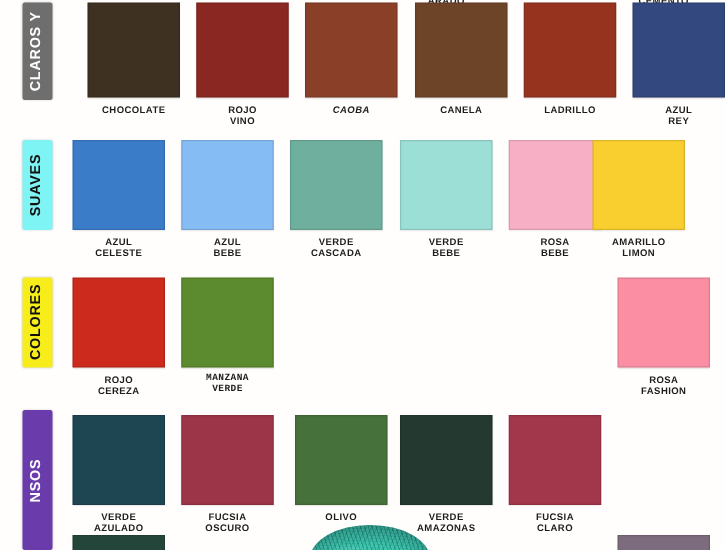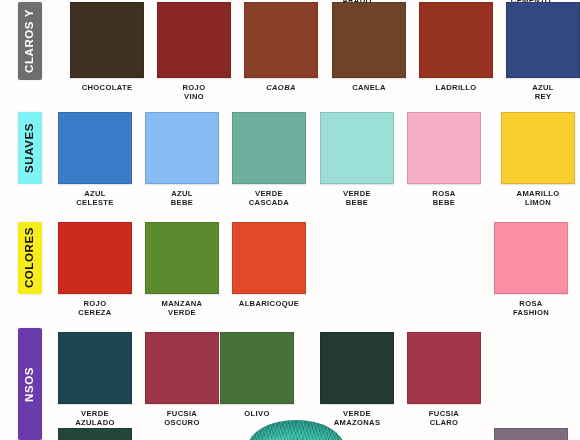--- a/index.html
+++ b/index.html
@@ -178,59 +178,55 @@
         <div class="cell" style="left: 320px;">
           <div class="chip" style="height: 72px; background: rgb(155, 223, 214);"></div>
           <div class="cap">VERDE
 BEBE</div>
         </div>
         <div class="cell" style="left: 407px;">
           <div class="chip" style="height: 72px; background: rgb(247, 175, 198);"></div>
           <div class="cap">ROSA
 BEBE</div>
         </div>
-        <div class="cell" style="left: 474px; margin-left: 27px;">
+        <div class="cell" style="left: 474px;">
           <div class="chip" style="height: 72px; background: rgb(248, 207, 46);"></div>
           <div class="cap">AMARILLO
 LIMON</div>
         </div>
       </div>
       <div class="row" style="top: 222px; height: 96px;">
         <div class="cell" style="left: 58px;">
           <div class="chip" style="height: 72px; background: rgb(204, 42, 28);"></div>
           <div class="cap">ROJO
 CEREZA</div>
         </div>
-        <div class="cell" style="left: 145px;">
+        <div class="cell" style="left: 145px; font-family: Liberation Mono, monospace;">
           <div class="chip" style="height: 72px; background: rgb(92, 138, 46);"></div>
           <div class="cap">MANZANA
 VERDE</div>
-        </div>
-        <div class="cell" style="left: 232px;">
-          <div class="chip" style="height: 72px; background: rgb(224, 73, 42);"></div>
-          <div class="cap">ALBARICOQUE</div>
         </div>
         <div class="cell" style="left: 494px;">
           <div class="chip" style="height: 72px; background: rgb(251, 142, 163);"></div>
           <div class="cap">ROSA
 FASHION</div>
         </div>
       </div>
       <div class="row" style="top: 332px; height: 96px;">
         <div class="cell" style="left: 58px;">
           <div class="chip" style="height: 72px; background: rgb(30, 69, 82);"></div>
           <div class="cap">VERDE
 AZULADO</div>
         </div>
         <div class="cell" style="left: 145px;">
           <div class="chip" style="height: 72px; background: rgb(157, 53, 73);"></div>
           <div class="cap">FUCSIA
 OSCURO</div>
         </div>
-        <div class="cell" style="left: 220px;">
+        <div class="cell" style="left: 236px;">
           <div class="chip" style="height: 72px; background: rgb(71, 113, 58);"></div>
           <div class="cap">OLIVO</div>
         </div>
         <div class="cell" style="left: 320px;">
           <div class="chip" style="height: 72px; background: rgb(36, 57, 47);"></div>
           <div class="cap">VERDE
 AMAZONAS</div>
         </div>
         <div class="cell" style="left: 407px;">
           <div class="chip" style="height: 72px; background: rgb(162, 54, 74);"></div>

